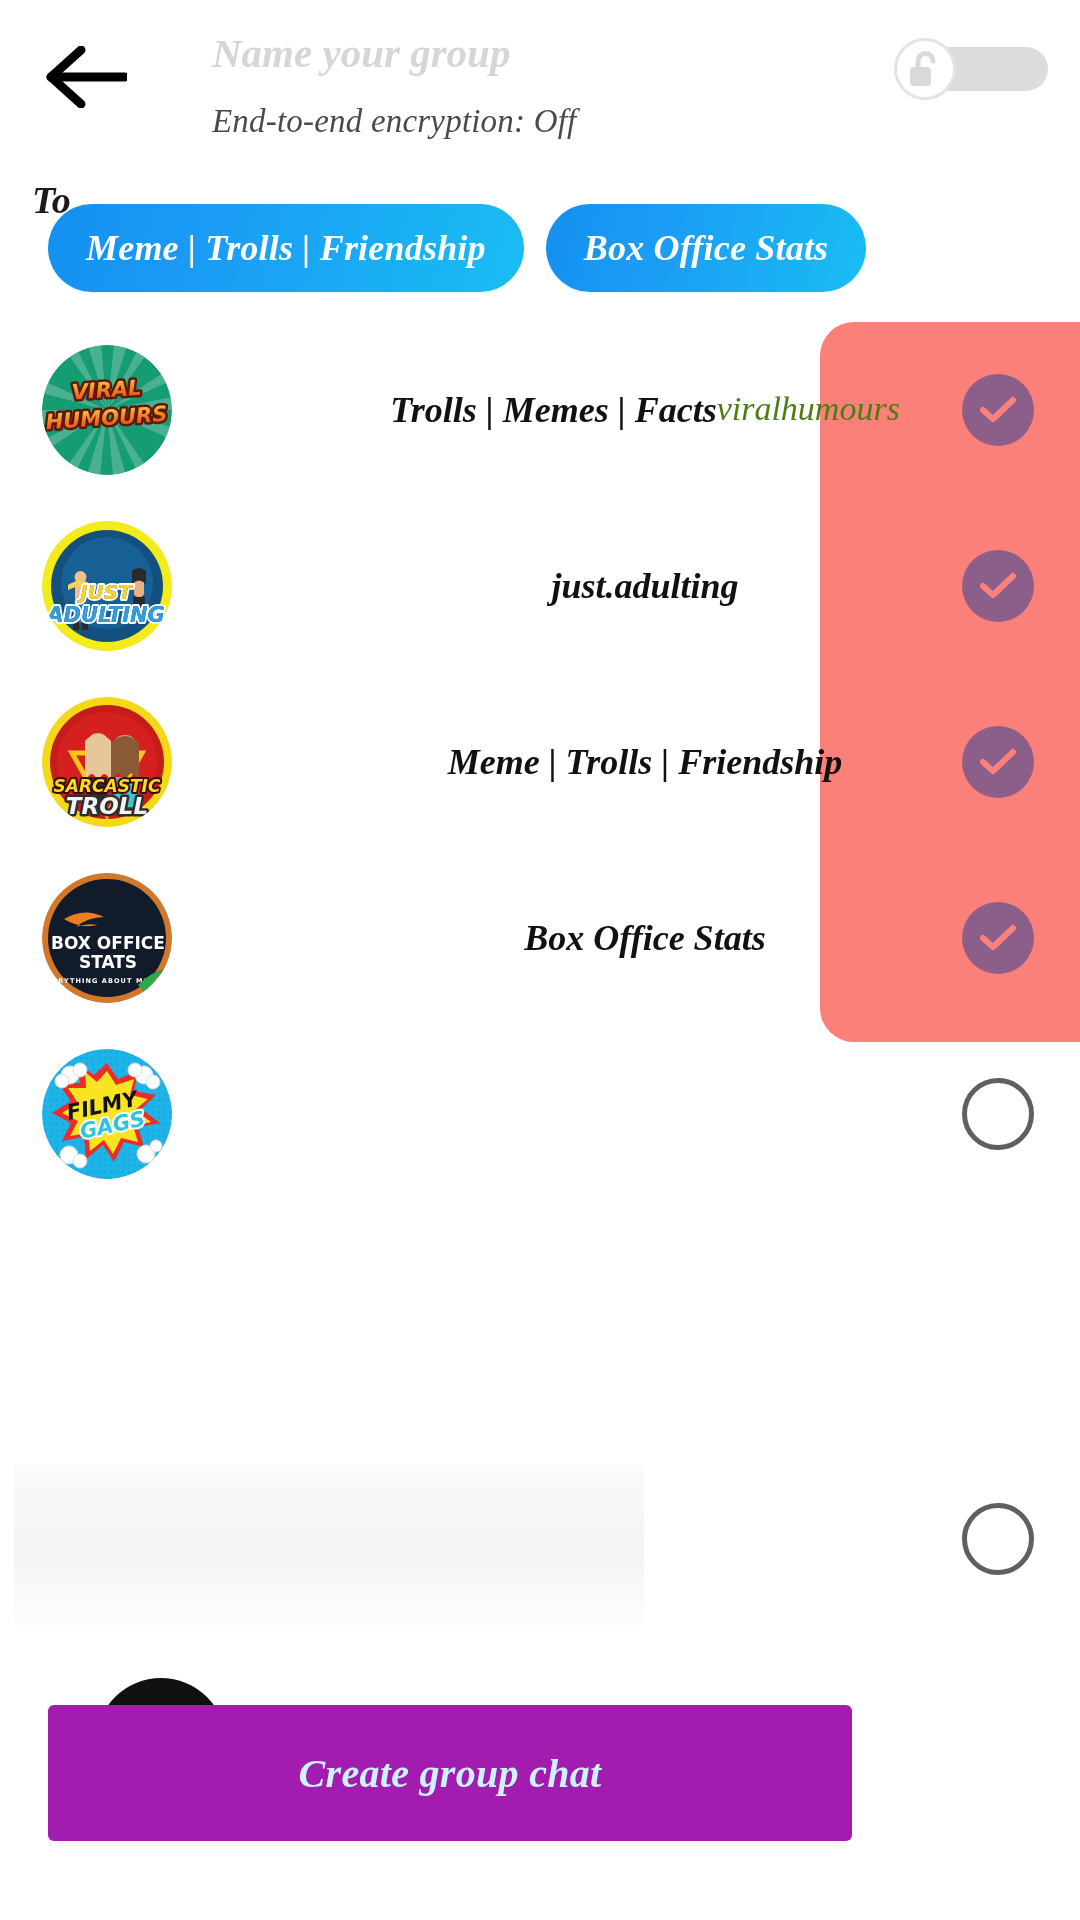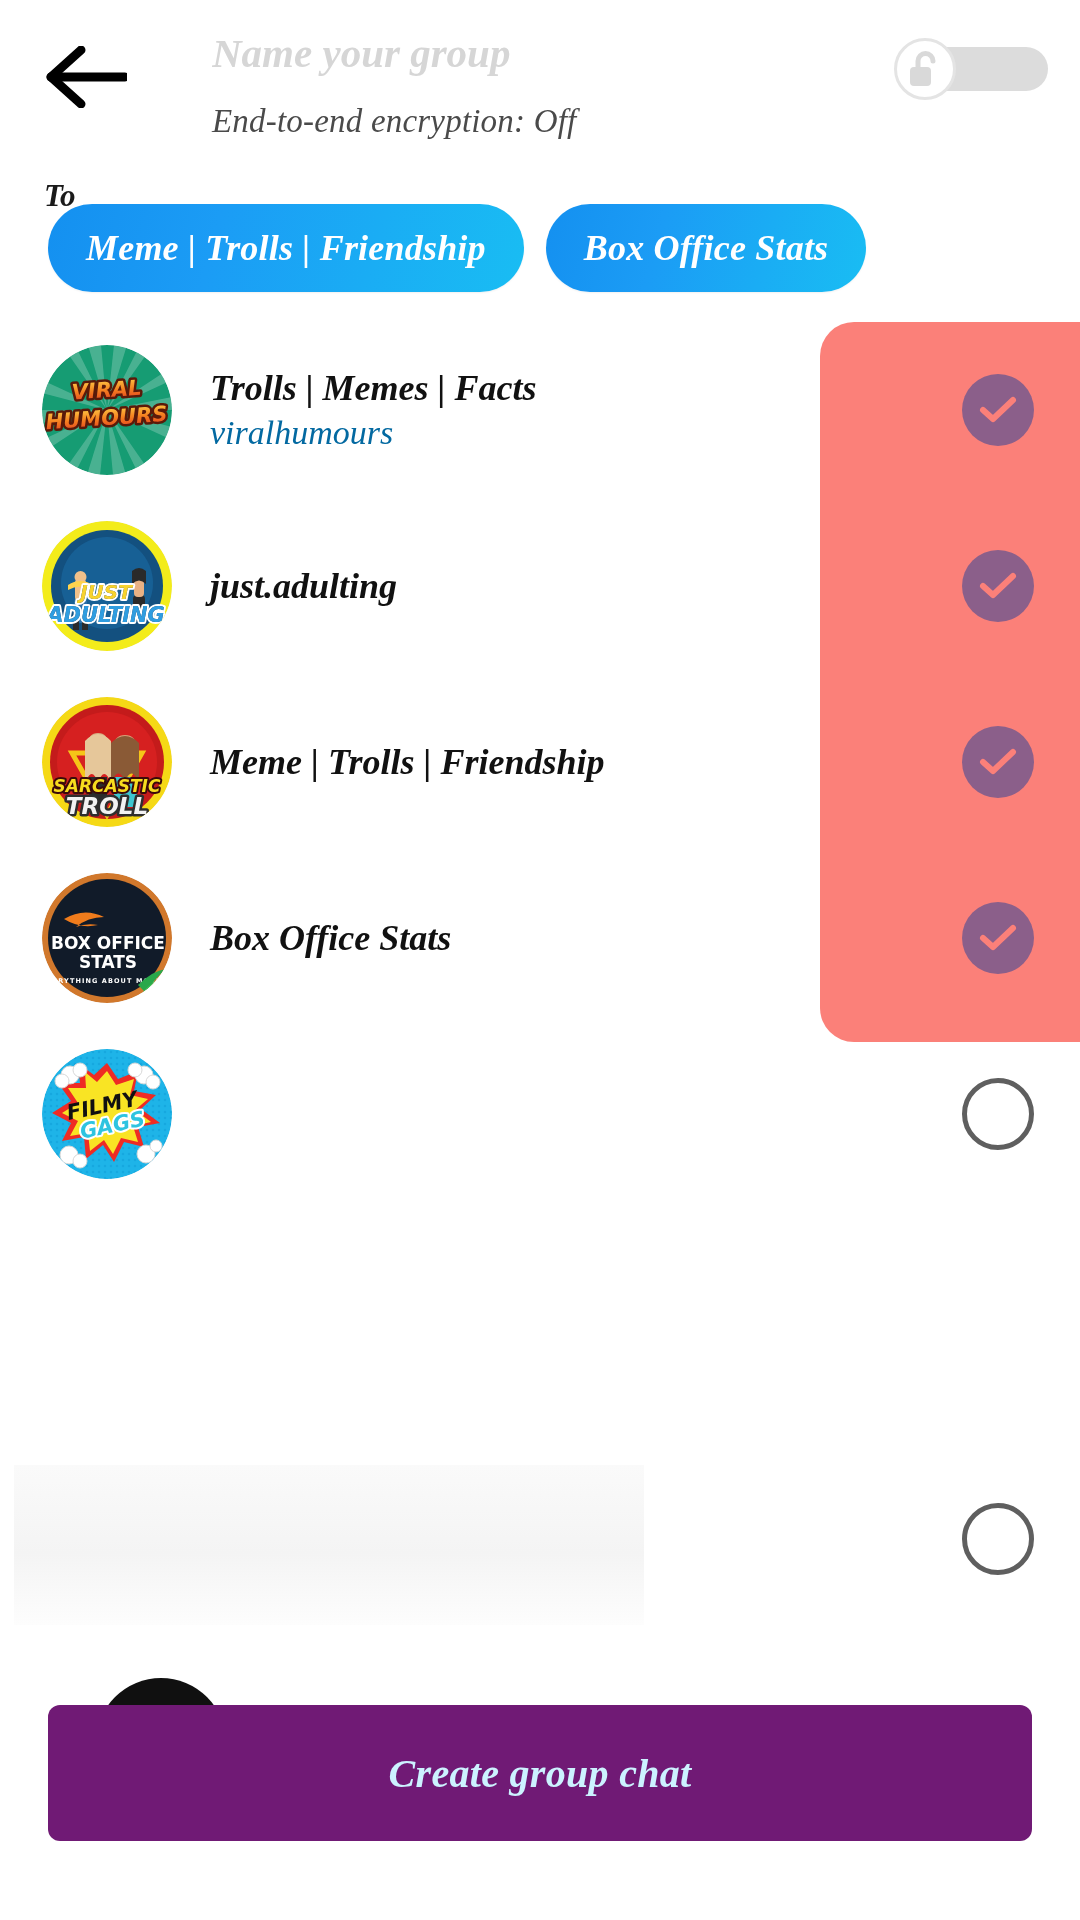--- a/index.html
+++ b/index.html
@@ -98,24 +98,24 @@
     border: 3px solid #e4e4e4;
     display: flex;
     align-items: center;
     justify-content: center;
   }
   #toggle-knob svg { display: block; }
 
   
   #to-label {
     position: absolute;
-    left: 44px; top: 178px;
+    left: 32px; top: 178px;
     font-style: italic;
     font-weight: 700;
-    font-size: 31px;
+    font-size: 38px;
     color: #1a1a1a;
   }
 
   
   #chips-row {
     position: absolute;
     left: 48px; top: 202px;
     width: 1010px;
     height: 92px;
     display: flex;
@@ -176,39 +176,39 @@
     border-radius: 50%;
     flex: 0 0 auto;
     overflow: hidden;
     background: #eee;
   }
   .avatar svg { display: block; width: 130px; height: 130px; }
 
   .row-text {
     margin-left: 38px;
     display: flex;
-    flex-direction: column;
+    flex-direction: row;
     justify-content: center;
     flex: 1 1 auto;
     min-width: 0;
   }
   .row-title {
     font-style: italic;
     font-weight: 700;
     font-size: 36px;
     line-height: 46px;
     color: #111111;
     white-space: nowrap;
   }
   .row-subtitle {
     font-style: italic;
     font-weight: 400;
     font-size: 34px;
     line-height: 44px;
-    color: #0369a1;
+    color: #4d7c0f;
     white-space: nowrap;
   }
 
   .check-slot {
     position: absolute;
     right: 46px; top: 50%;
     transform: translateY(-50%);
     width: 72px; height: 72px;
     cursor: pointer;
   }
@@ -254,25 +254,25 @@
     left: 96px; top: 1678px;
     width: 130px; height: 130px;
     border-radius: 50%;
     background: #101010;
   }
 
   
   #create-group-chat-button {
     position: absolute;
     left: 48px; top: 1705px;
-    width: 984px;
+    width: 804px;
     height: 136px;
     border: none;
-    border-radius: 12px;
-    background: #701a75;
+    border-radius: 6px;
+    background: #a21caf;
     color: #ccf2ff;
     font-family: "Liberation Serif", "DejaVu Serif", serif;
     font-style: italic;
     font-weight: 700;
     font-size: 40px;
     cursor: pointer;
     letter-spacing: 0.3px;
   }
 </style>
 </head>

